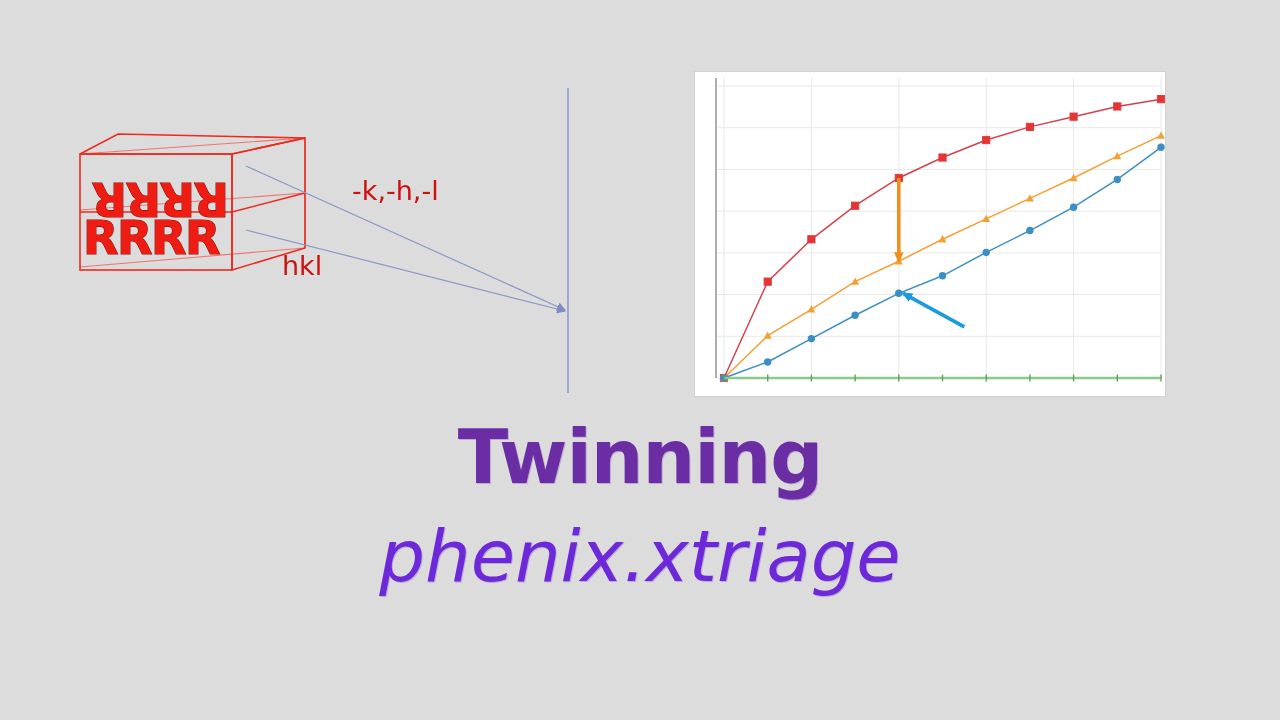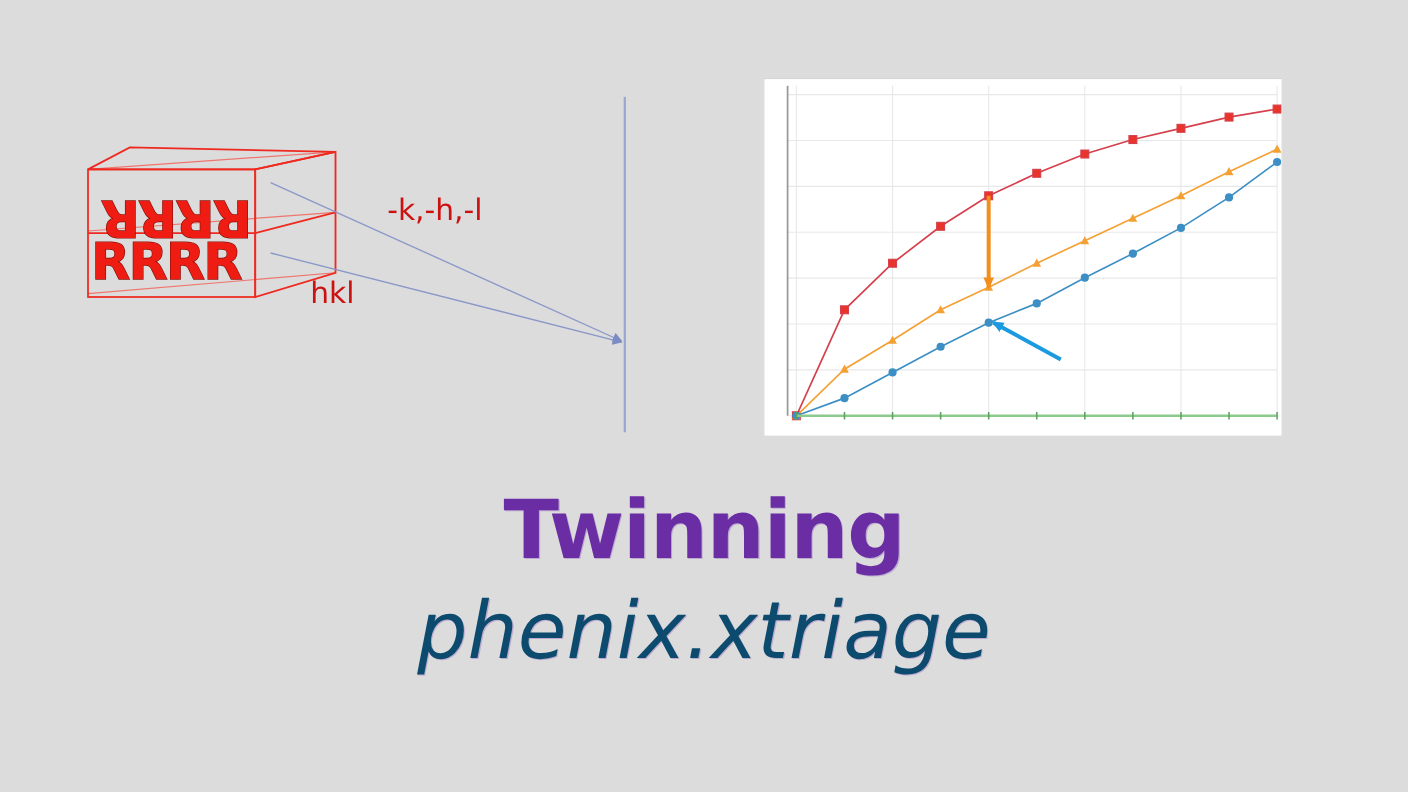--- a/index.html
+++ b/index.html
@@ -54,40 +54,40 @@
     background: #ffffff;
     border: 1px solid #d2d2d2;
     box-sizing: border-box;
   }
   #chart-panel svg { display: block; }
 
   
   #title-block {
     position: absolute;
     left: 0;
-    top: 445px;
+    top: 420px;
     width: 1280px;
     text-align: center;
   }
   #main-title {
     font-family: "DejaVu Sans", sans-serif;
     font-weight: bold;
     font-size: 74px;
     color: #6a2da4;
     letter-spacing: -1px;
     line-height: 1.02;
     text-shadow: 1px 1px 0 rgba(150,110,190,0.45);
   }
   #sub-title {
     font-family: "DejaVu Sans", sans-serif;
     font-style: italic;
     font-size: 72px;
-    color: #0c4a6e;
+    color: #6d28d9;
     line-height: 1.25;
-    margin-top: 8px;
+    margin-top: 16px;
     text-shadow: 1px 1px 0 rgba(150,110,190,0.45);
   }
 </style>
 </head>
 <body>
 
 <div id="crystal-diagram">
   <svg width="520" height="290" viewBox="0 0 520 290" xmlns="http://www.w3.org/2000/svg">
 
     <g stroke="#f0756c" stroke-width="1.1" fill="none">

